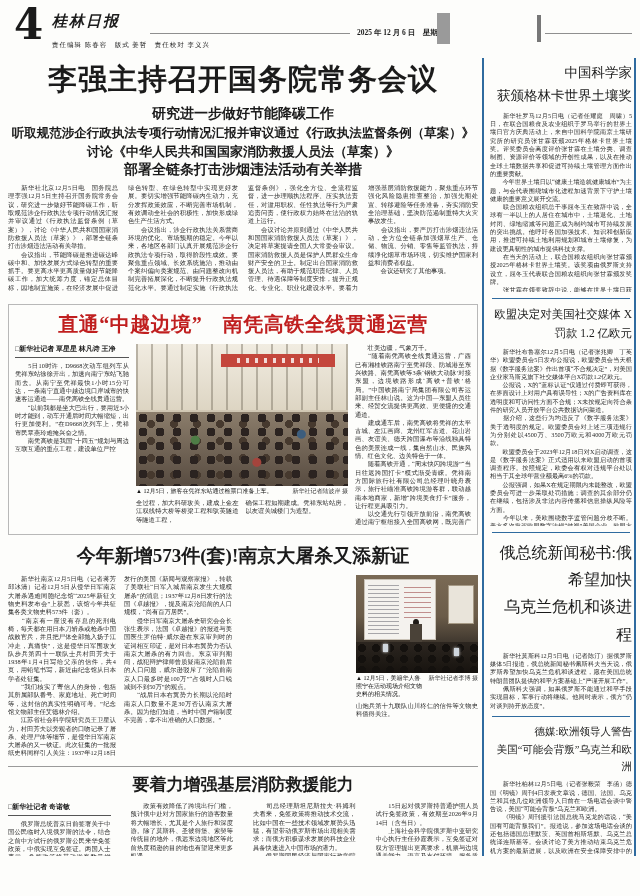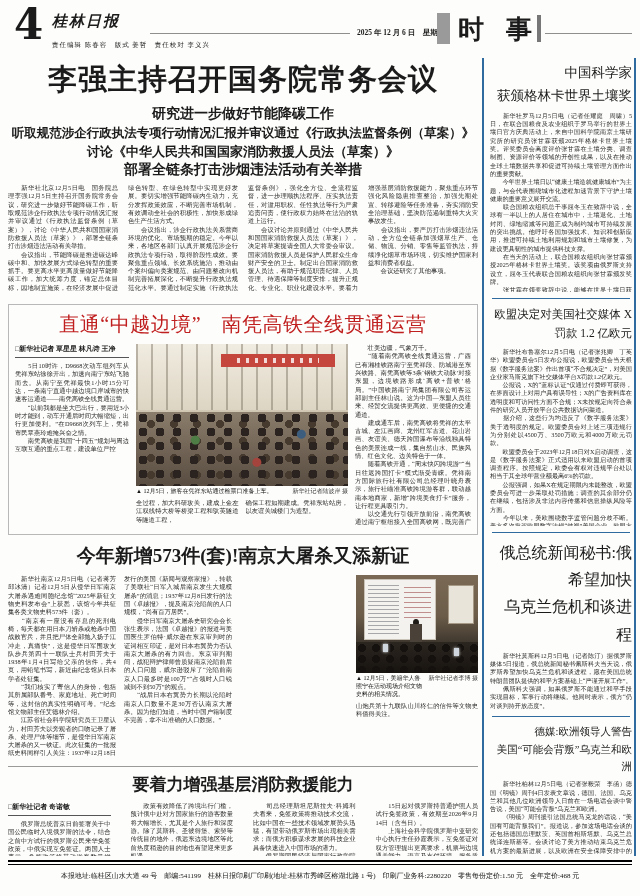--- a/index.html
+++ b/index.html
@@ -39,21 +39,21 @@
   .lead-title{font-size:29px;font-weight:bold;text-align:center;margin:2px 0 6px;letter-spacing:1px;}
   .deck{font-weight:bold;text-align:center;margin:0 0 3px;line-height:1.2;}
   .deck1{font-size:14px;}
   .deck2{font-size:12.5px;}
   .deck3{font-size:13px;}
   .deck4{font-size:14px;}
   .lead-body{margin-top:5px;height:112px;column-count:4;column-gap:10px;column-fill:auto;font-size:6.3px;line-height:1.32;overflow:hidden;}
 
   
   .rail{margin-top:8px;border:1px solid #b8b8b8;padding:5px 6px 6px;}
-  .rail-title{color:var(--red);font-size:20px;font-weight:normal;text-align:center;margin:1px 0 6px;letter-spacing:.5px;}
+  .rail-title{color:var(--red);font-size:20px;font-weight:bold;text-align:center;margin:1px 0 6px;letter-spacing:.5px;}
   .rail-grid{display:grid;grid-template-columns:114px 1fr 116px;gap:7px;height:184px;overflow:hidden;}
   .byline{font-size:7px;font-weight:bold;border-bottom:1px solid #555;padding-bottom:3px;margin-bottom:4px;}
   .colflow{font-size:6.3px;line-height:1.32;overflow:hidden;}
   .photo-rail{position:relative;height:142px;overflow:hidden;background:linear-gradient(180deg,#ece6da 0%,#e3dccd 34%,#cdc3ae 50%,#b0a48f 55%);}
   .pr-ceiling{position:absolute;left:0;right:0;top:0;height:46%;background:repeating-linear-gradient(90deg,rgba(120,112,96,.45) 0 2px,transparent 2px 15px),linear-gradient(180deg,#f1ece1,#ddd5c3);}
   .pr-banner{position:absolute;top:7%;left:40%;width:54%;height:9%;background:repeating-linear-gradient(90deg,rgba(255,255,255,.8) 0 3px,rgba(196,70,60,0) 3px 9px) center/72% 42% no-repeat,#c4463c;}
   .pr-crowd{position:absolute;left:0;right:0;bottom:0;height:52%;
     background:
       radial-gradient(circle at 28% 38%, #4e7d46 4px, transparent 5px),
       radial-gradient(circle at 57% 68%, #a4443c 4px, transparent 5px),
@@ -112,21 +112,20 @@
 
 <div class="page">
 
   <header class="hdr">
     <div class="page-num">4</div>
     <div class="masthead">桂林日报</div>
     <div class="editors">责任编辑 陈春容　版式 姜哲　责任校对 李义兴</div>
     <div class="hline hline-left"></div>
     <div class="hdr-date">2025 年 12 月 6 日　星期六</div>
     <div class="gray-block"></div>
-    <div class="section-title">时事</div>
     <div class="vbar"></div>
     <div class="hline hline-right"></div>
   </header>
 
   <div class="col-divider"></div>
   <div class="right-edge"></div>
 
   <main class="left-col">
 
     <section>
@@ -267,18 +266,14 @@
     <section>
       <h3 class="story-title t-de">德媒:欧洲领导人警告
 美国“可能会背叛”乌克兰和欧洲</h3>
       <div class="story-body b-de prose">　　新华社柏林12月5日电（记者张毅荣　李函）德国《明镜》周刊4日发表文章说，德国、法国、乌克兰和其他几位欧洲领导人日前在一场电话会谈中警告说，美国“可能会背叛”乌克兰和欧洲。
 　　《明镜》周刊援引法国总统马克龙的话说，“美国有可能背叛我们”。报道说，参加这场电话会谈的还包括德国总理默茨、英国首相斯塔默、乌克兰总统泽连斯基等。会谈讨论了美方推动结束乌克兰危机方案的最新进展，以及欧洲在安全保障安排中的参与问题。
 　　文章说，多位欧洲领导人担心被排除在相关谈判进程之外，强调任何涉及乌克兰领土和欧洲安全架构的决定，都不能在没有欧洲参与的情况下作出。</div>
     </section>
 
   </aside>
 
-  <footer class="ftr">
-    <div class="ftr-rule"></div>
-    <p class="ftr-text">本报地址:临桂区山水大道 49 号　邮编:541199　桂林日报印刷厂印刷(地址:桂林市秀峰区榕湖北路 1 号)　印刷厂业务科:2280220　零售每份定价:1.50 元　全年定价:468 元</p>
-  </footer>
 
 </div>
 
 </body></html>

